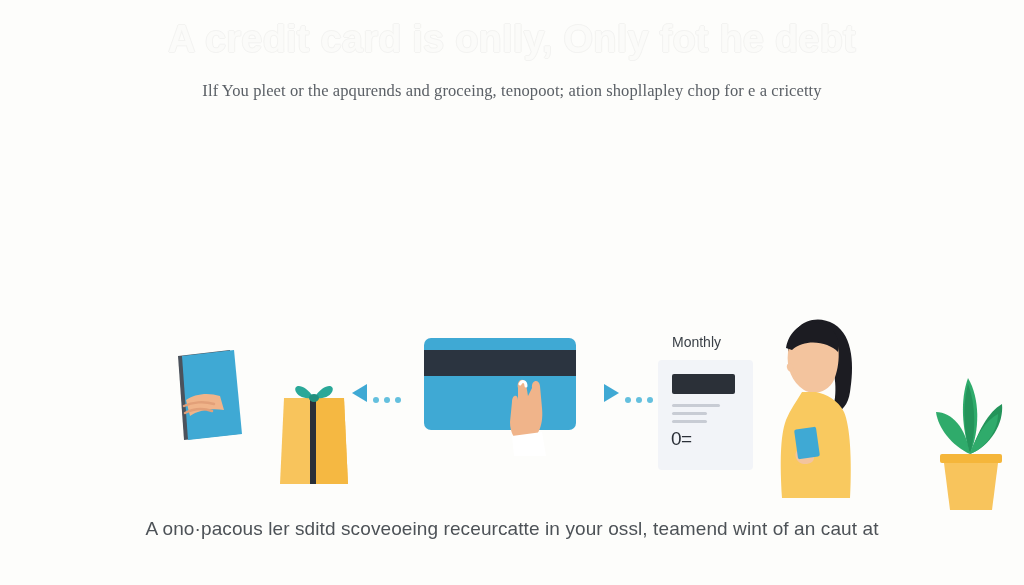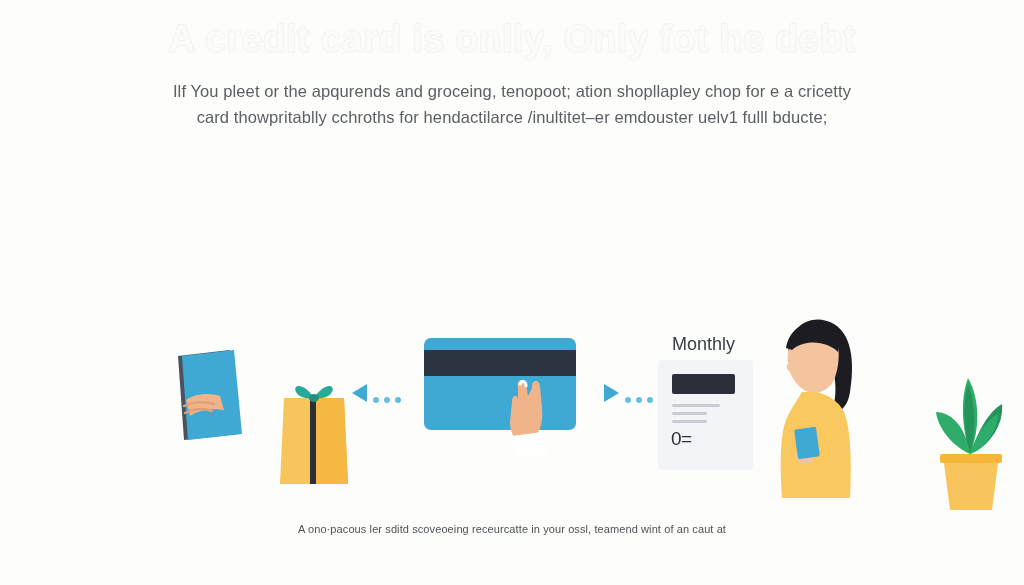--- a/index.html
+++ b/index.html
@@ -44,30 +44,30 @@
     position: absolute;
     top: 78px;
     left: 92px;
     width: 840px;
     text-align: center;
     font-size: 16.5px;
     line-height: 26px;
     color: #5b6066;
     letter-spacing: 0.1px;
   }
-  #top-paragraph .ln { display: block; }
+  #top-paragraph .ln { display: block; font-family: Liberation Serif, serif; }
 
   
   #bottom-paragraph {
     position: absolute;
     top: 516px;
     left: 92px;
     width: 840px;
     text-align: center;
-    font-size: 11px;
+    font-size: 19px;
     line-height: 26px;
     color: #4d5257;
     letter-spacing: 0.1px;
   }
   #bottom-paragraph .ln { display: block; }
   .accent-green { color: #3fbf7f; }
 
   
   #illustration {
     position: absolute;
@@ -155,21 +155,21 @@
   #statement-group {
     position: absolute;
     left: 658px;
     top: 18px;
     width: 172px;
     height: 175px;
   }
   #statement-label {
     position: absolute;
     left: 14px; top: 16px;
-    font-size: 18px;
+    font-size: 14px;
     color: #3a4047;
   }
   #statement-card {
     position: absolute;
     left: 0; top: 42px;
     width: 95px; height: 110px;
     background: #f2f4f8;
     border-radius: 4px;
   }
   #statement-bar {
@@ -217,21 +217,20 @@
 </style>
 </head>
 <body>
 
 <div id="stage">
 
   <div id="title">A credit card is onlly, Only fot he debt</div>
 
   <div id="top-paragraph">
     <span class="ln">Ilf You pleet or the apqurends and groceing, tenopoot; ation shopllapley chop for e a cricetty</span>
-    <span class="ln">card thowpritablly cchroths for hendactilarce /inultitet–er emdouster uelv1 fulll bducte;</span>
   </div>
 
   <div id="illustration">
 
     <div id="hand-card-group">
       <svg width="92" height="100" viewBox="0 0 92 100">
         <path d="M10 8 L62 2 L70 86 L16 92 Z" fill="#2b3440" opacity="0.85"></path>
         <path d="M14 8 L66 2 L74 86 L20 92 Z" fill="#3fa9d4"></path>
         <path d="M18 52 C26 46 40 44 52 48 L56 62 C44 60 30 62 22 68 Z" fill="#f0b48a"></path>
         <path d="M16 58 C24 54 36 53 46 56" stroke="#e2a079" stroke-width="2.5" fill="none" stroke-linecap="round"></path>

